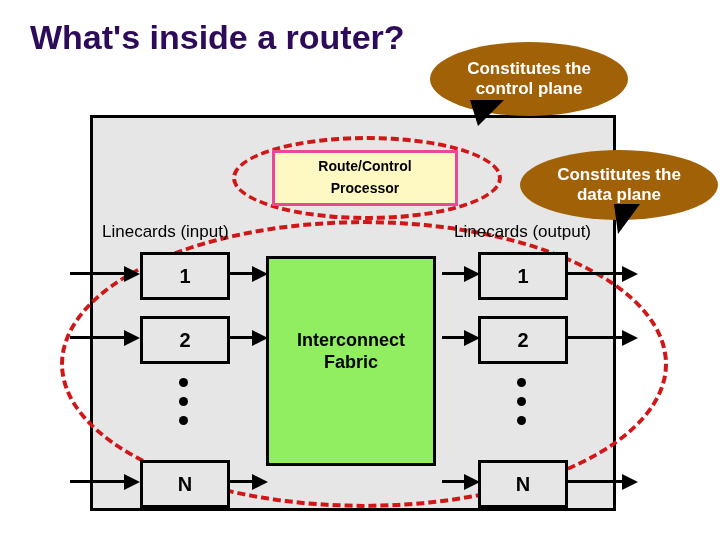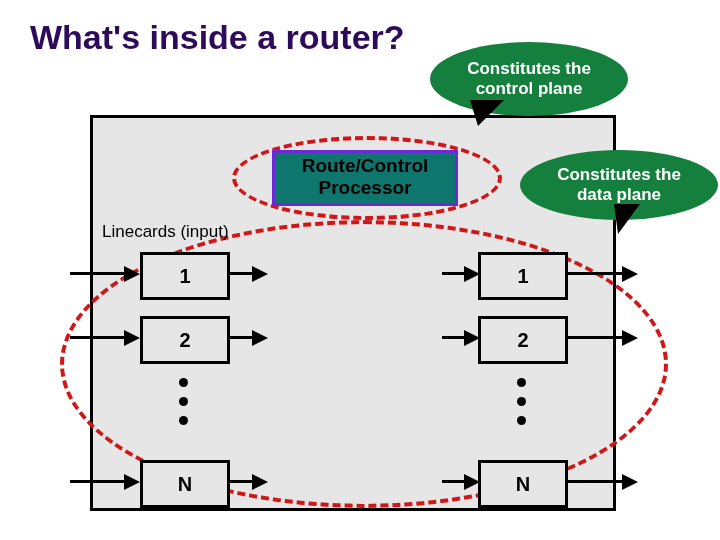--- a/index.html
+++ b/index.html
@@ -32,25 +32,25 @@
     height: 390px;
     background: #e6e6e6;
     border: 3px solid #000;
   }
   .proc-box {
     position: absolute;
     left: 272px;
     top: 150px;
     width: 180px;
     height: 48px;
-    background: #0f766e;
-    border: 3px solid #6d28d9;
-    text-align: center;
-    font-weight: bold;
-    font-size: 19px;
+    background: #fef9c3;
+    border: 3px solid #ec4899;
+    text-align: center;
+    font-weight: bold;
+    font-size: 14px;
     line-height: 22px;
     padding-top: 2px;
   }
   .section-label {
     position: absolute;
     font-size: 17px;
     color: #000;
     text-align: right;
   }
   .linecard {
@@ -99,21 +99,21 @@
   .arrow-head {
     position: absolute;
     width: 0;
     height: 0;
     border-top: 8px solid transparent;
     border-bottom: 8px solid transparent;
     border-left: 16px solid #000;
   }
   .bubble {
     position: absolute;
-    background: #15803d;
+    background: #a16207;
     color: #fff;
     border-radius: 50% / 50%;
     text-align: center;
     font-weight: bold;
     font-size: 17px;
     display: flex;
     align-items: center;
     justify-content: center;
     padding: 6px 10px;
     line-height: 20px;
@@ -142,21 +142,26 @@
   <div class="dashed" style="left:60px; top:220px; width:600px; height:280px;"></div>
 
   <div class="dashed" style="left:232px; top:136px; width:262px; height:76px;"></div>
 
   <div class="proc-box">
     <span style="white-space:pre-line;">Route/Control
 Processor</span>
   </div>
 
   <div class="section-label" style="left:102px; top:222px;">Linecards (input)</div>
-
+  <div class="section-label" style="left:454px; top:222px;">Linecards (output)</div>
+
+  <div class="fabric">
+    <span style="white-space:pre-line;">Interconnect
+Fabric</span>
+  </div>
 
   <div class="linecard" style="left:140px; top:252px;">1</div>
   <div class="linecard" style="left:140px; top:316px;">2</div>
   <div class="linecard" style="left:140px; top:460px;">N</div>
   <div class="dots" style="left:178px; top:368px;">
     <div class="dot"></div>
       <div class="dot"></div>
       <div class="dot"></div>
   </div>
 

